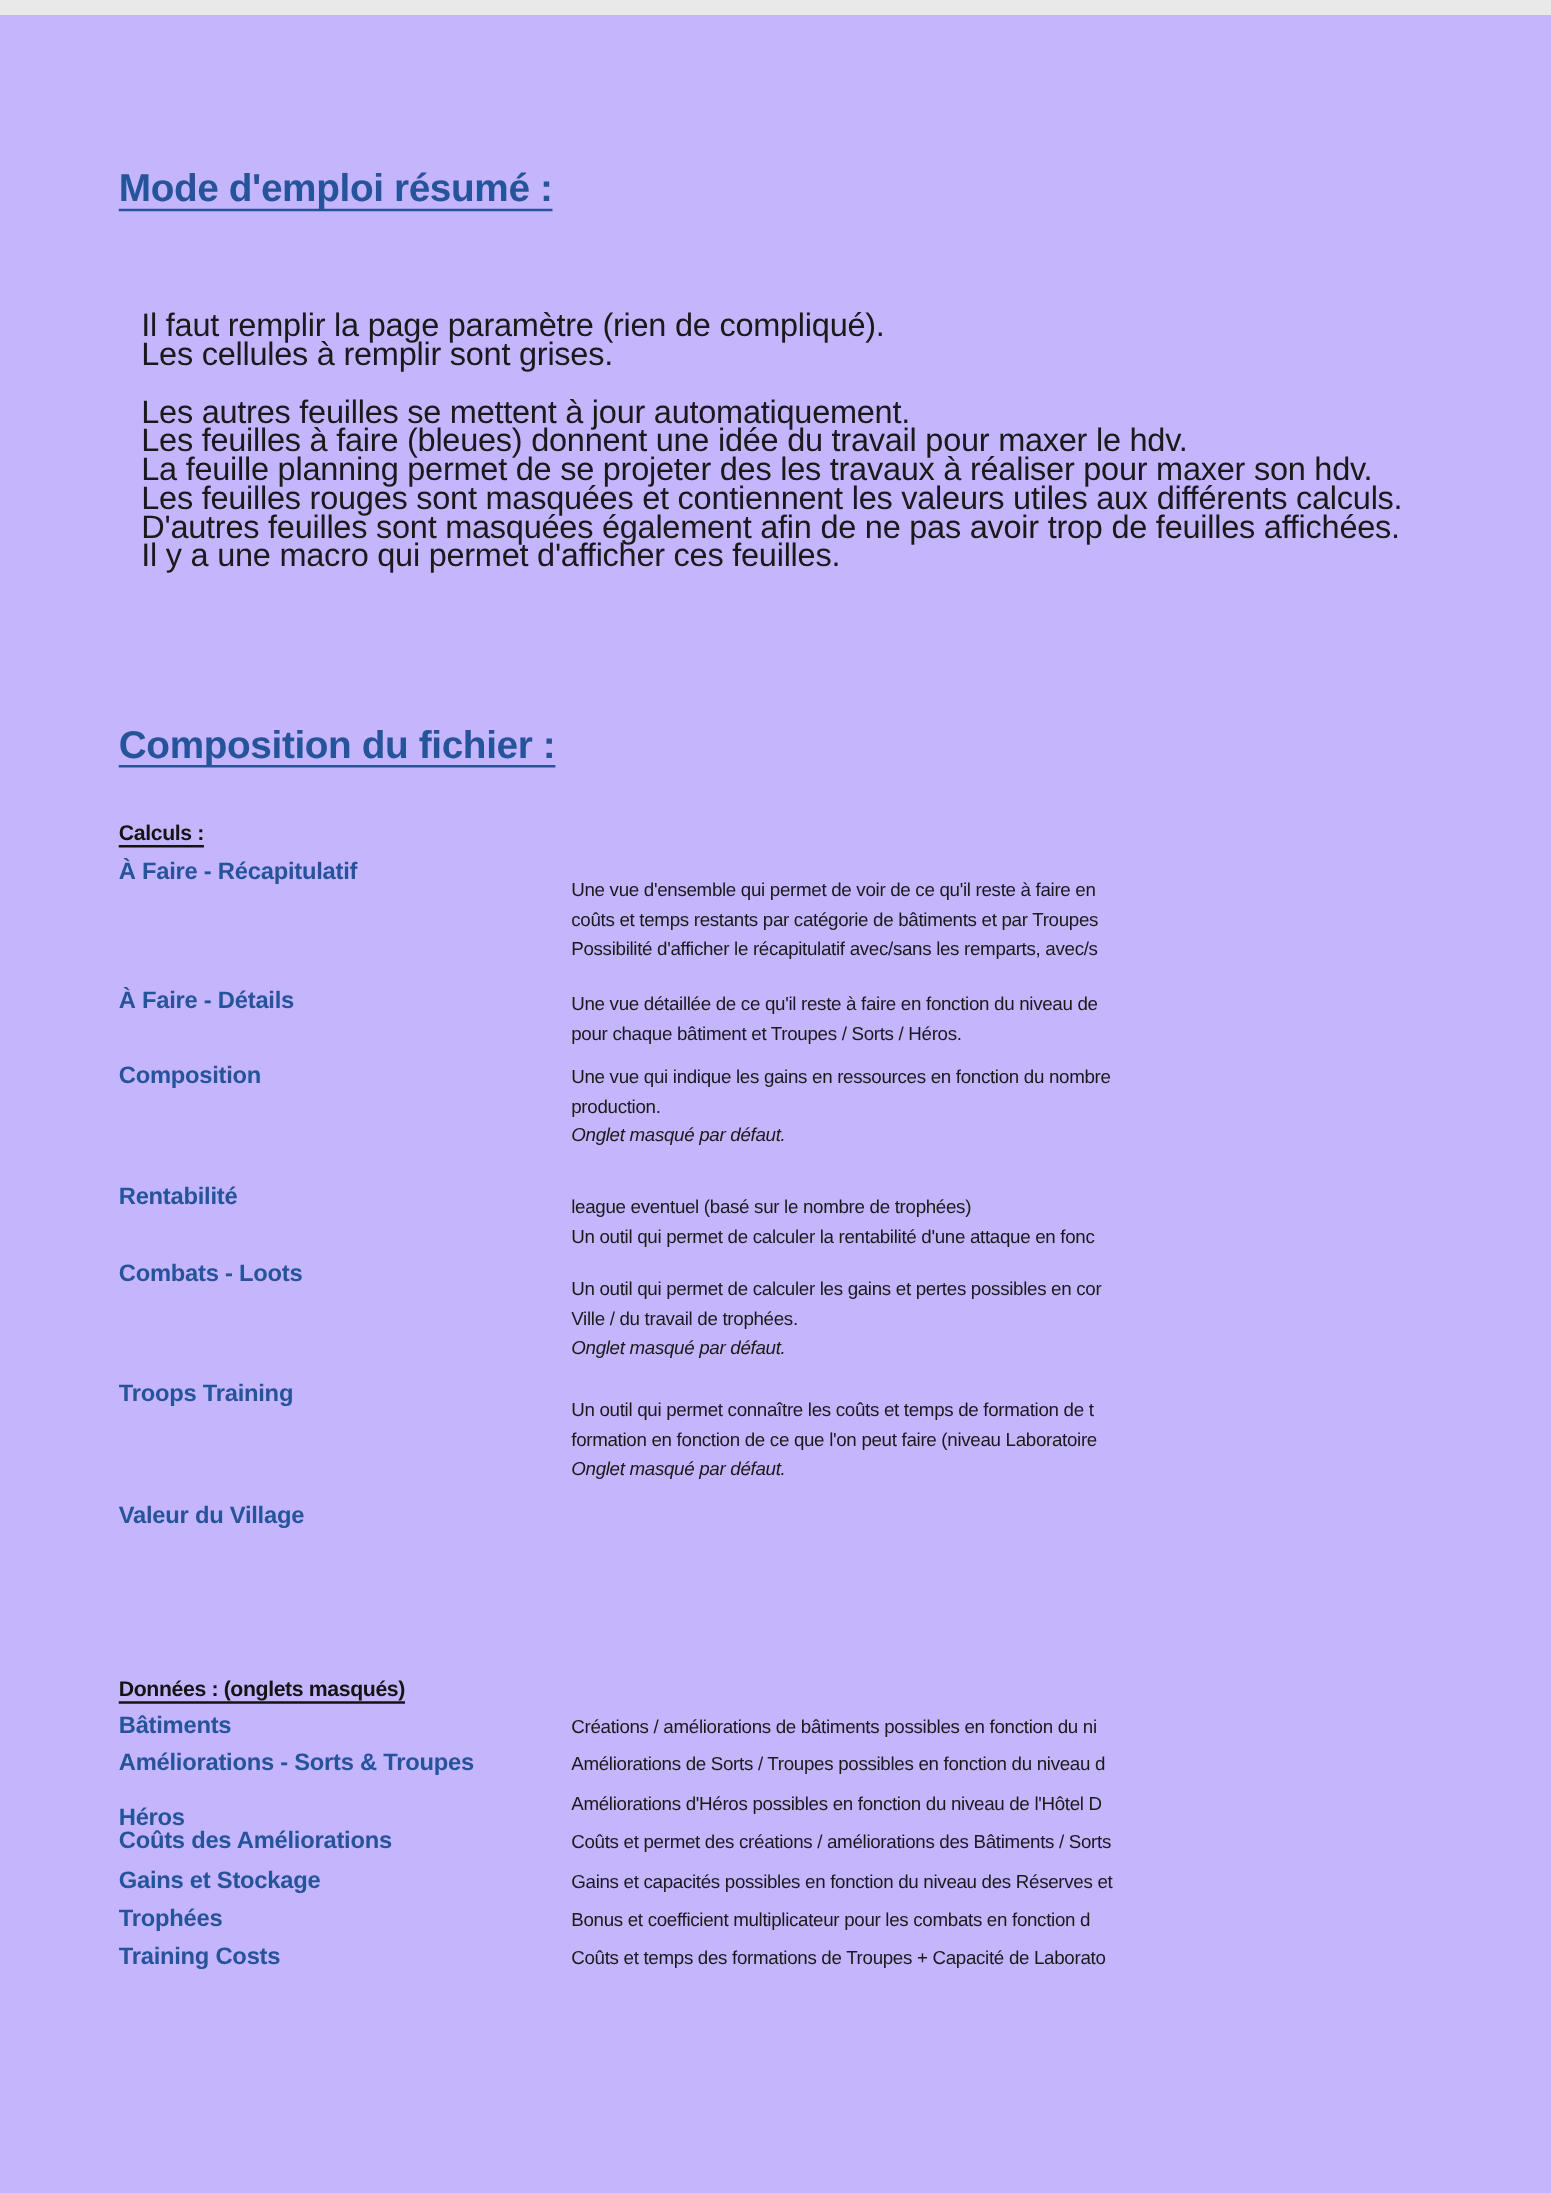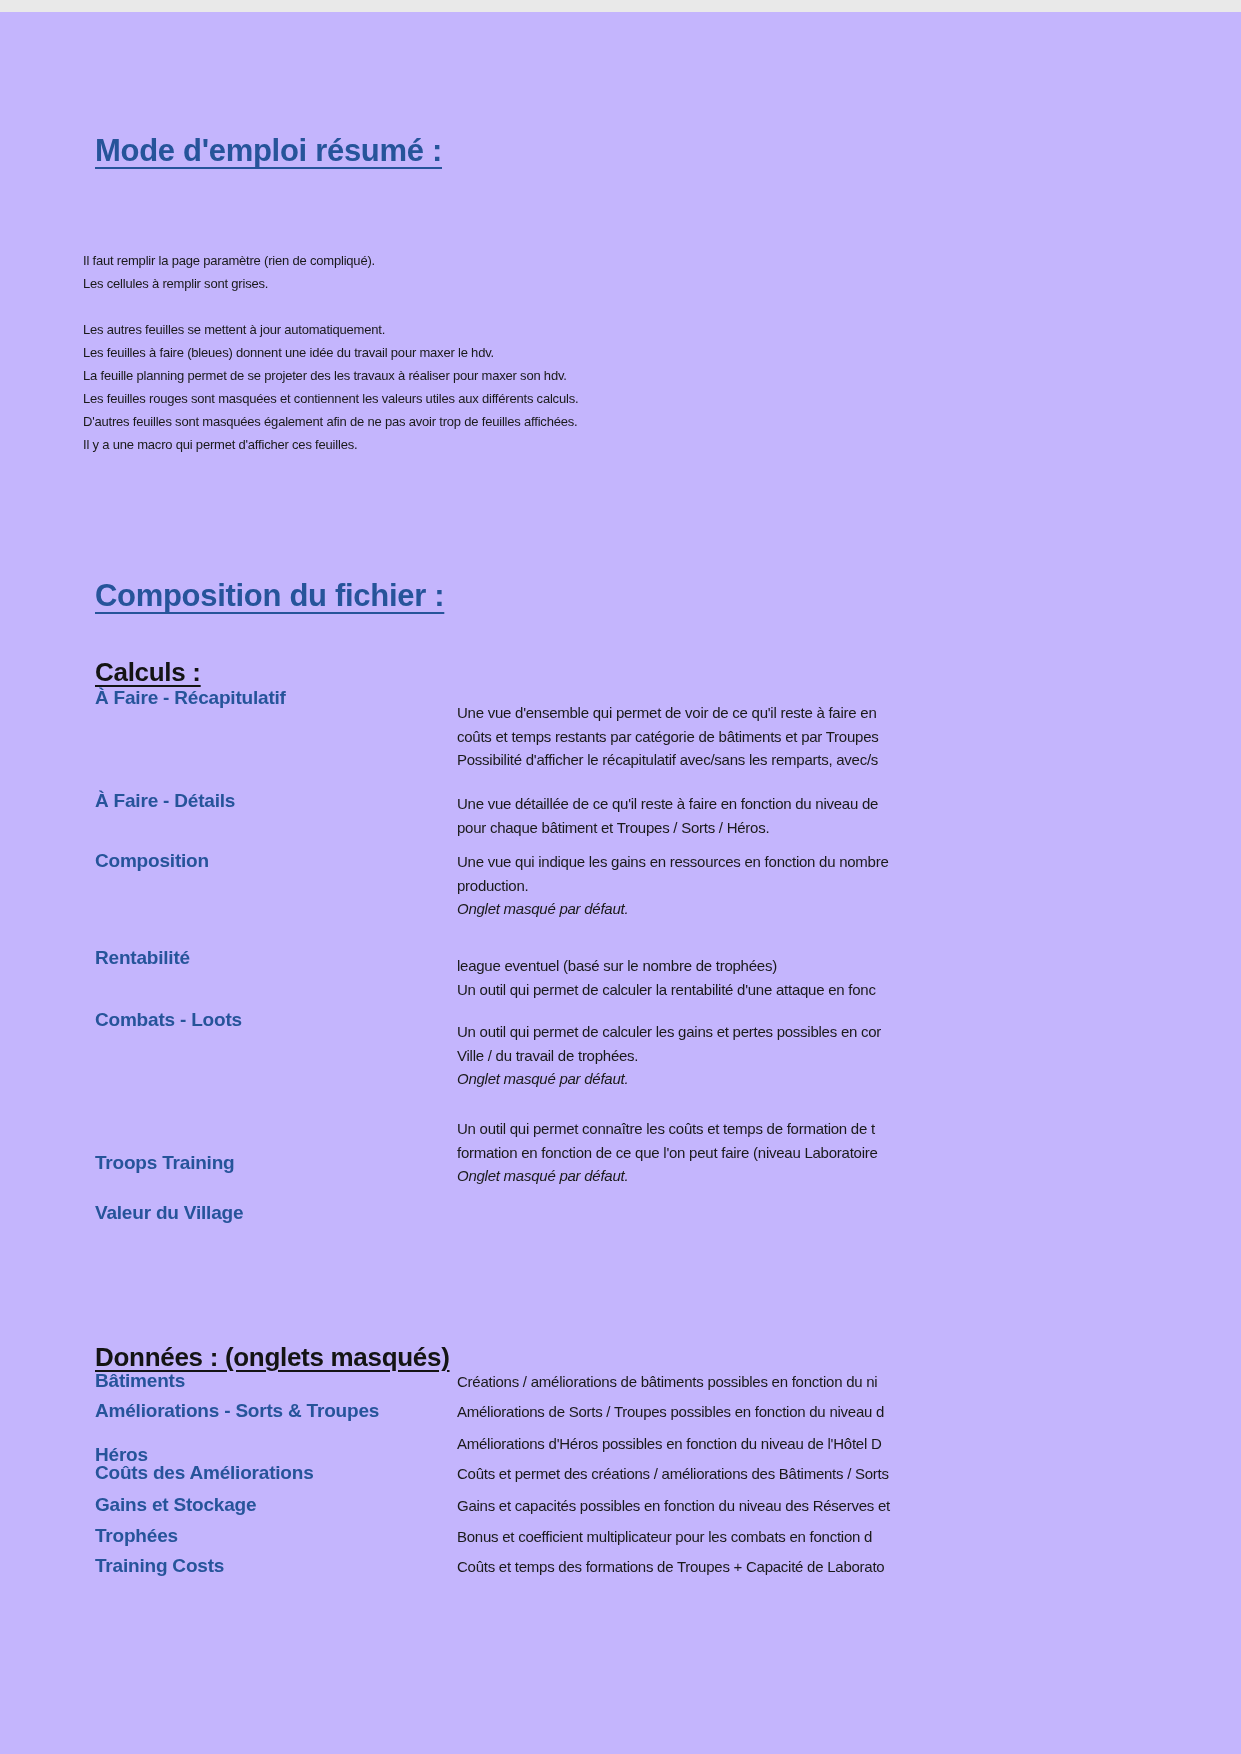--- a/index.html
+++ b/index.html
@@ -17,31 +17,31 @@
     font-size:31px;font-weight:bold;
     color:#26549A;
     text-decoration:underline;
     text-decoration-thickness:2px;
     text-underline-offset:6px;
     letter-spacing:-0.3px;
     white-space:nowrap;
   }
   .h-sub{
     position:absolute;left:95px;
-    font-size:26px;font-weight:bold;
+    font-size:17px;font-weight:bold;
     color:#141414;
     text-decoration:underline;
     text-decoration-thickness:2px;
     text-underline-offset:4px;
     letter-spacing:-0.3px;
     white-space:nowrap;
   }
   .body-lines{
-    position:absolute;left:83px;
-    font-size:13px;line-height:23px;
+    position:absolute;left:113px;
+    font-size:26px;line-height:23px;
     letter-spacing:-0.2px;
     white-space:nowrap;
   }
   .row-label{
     position:absolute;left:95px;
     font-size:19px;font-weight:bold;
     color:#26549A;
     letter-spacing:-0.2px;
     white-space:nowrap;
   }
@@ -110,21 +110,21 @@
     <div>Un outil qui permet de calculer la rentabilité d'une attaque en fonc</div>
   </div>
 
   <div class="row-label" style="top:997px">Combats - Loots</div>
   <div class="row-desc" style="top:1008px">
     <div>Un outil qui permet de calculer les gains et pertes possibles en cor</div>
     <div>Ville / du travail de trophées.</div>
     <div class="italic">Onglet masqué par défaut.</div>
   </div>
 
-  <div class="row-label" style="top:1140px">Troops Training</div>
+  <div class="row-label" style="top:1093px">Troops Training</div>
   <div class="row-desc" style="top:1105px">
     <div>Un outil qui permet connaître les coûts et temps de formation de t</div>
     <div>formation en fonction de ce que l'on peut faire (niveau Laboratoire</div>
     <div class="italic">Onglet masqué par défaut.</div>
   </div>
 
   <div class="row-label" style="top:1190px">Valeur du Village</div>
 
   <div class="h-sub" style="top:1330px">Données : (onglets masqués)</div>
 

